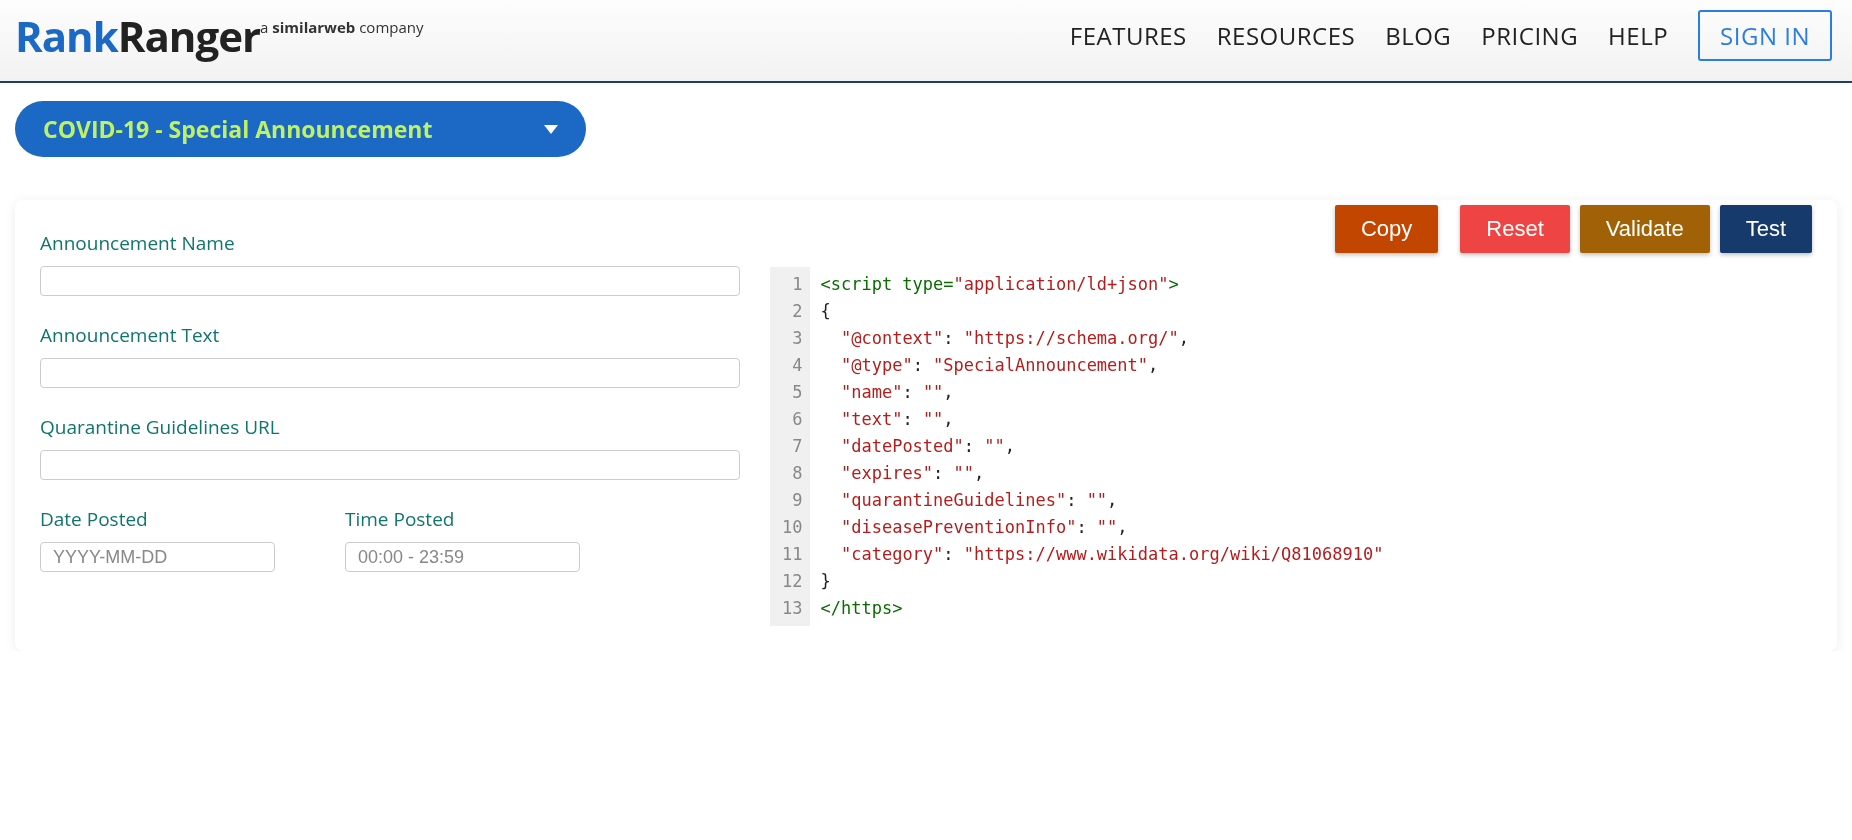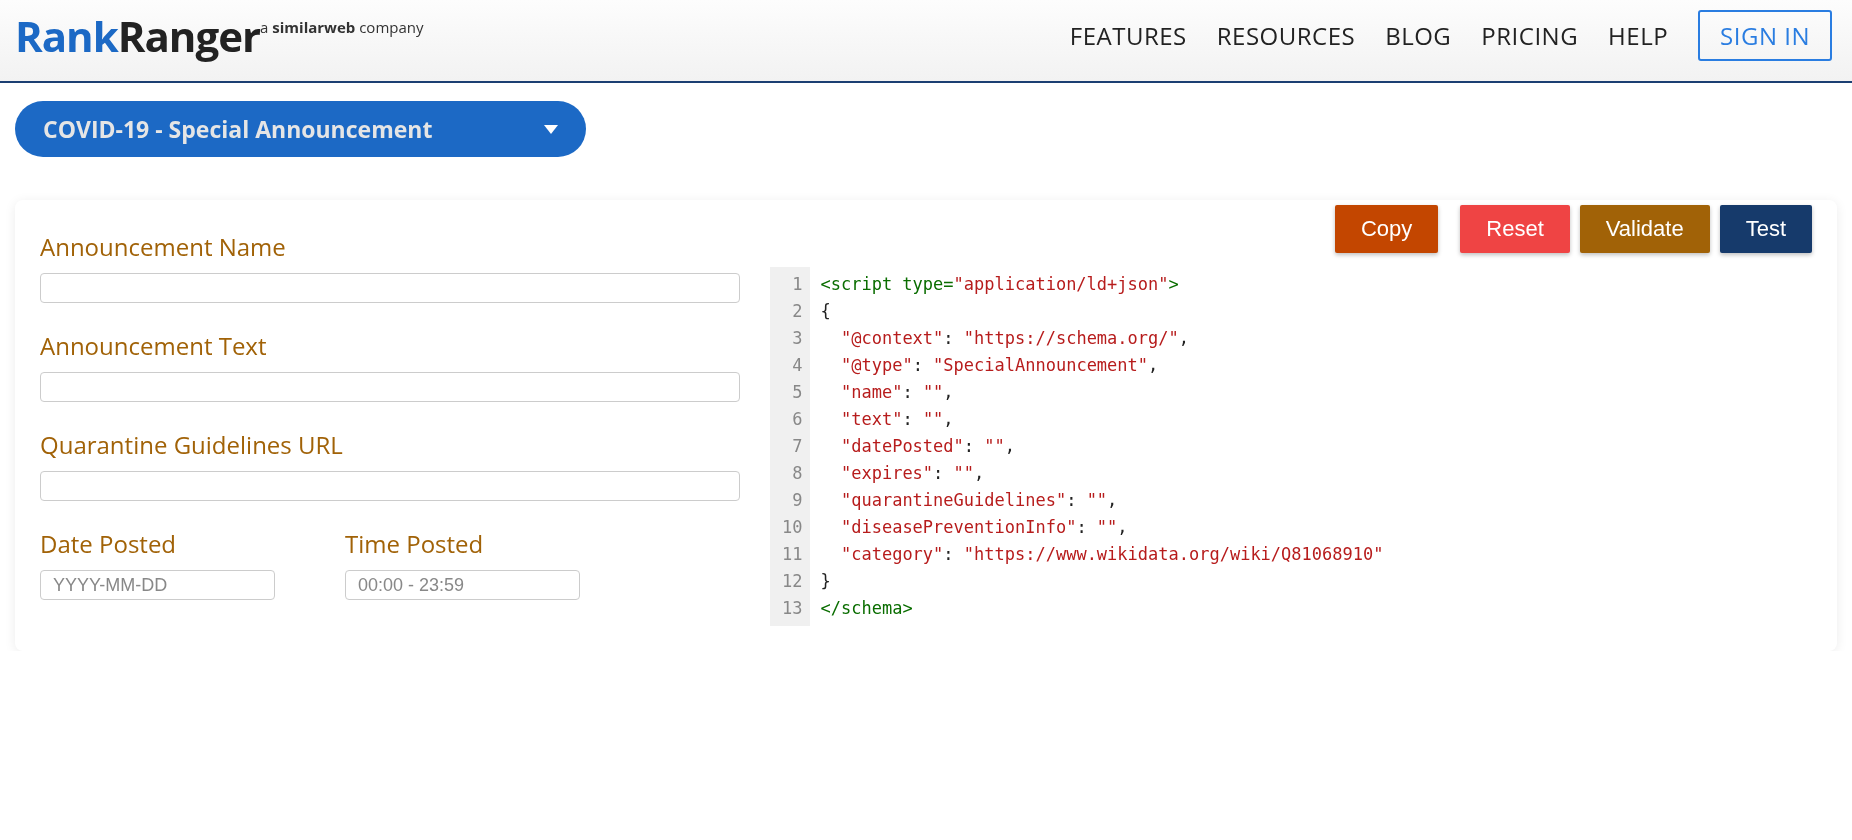--- a/index.html
+++ b/index.html
@@ -12,31 +12,31 @@
   .logo-rank { color: #1c69c5; }
   .logo-ranger { color: #222; }
   .logo-sub { font-size: 15px; color: #333; letter-spacing: 0px; margin-top: 2px; }
   .logo-sub b { font-weight: 700; }
   .nav { display: flex; align-items: center; gap: 30px; }
   .nav a { text-decoration: none; color: #222; font-size: 24px; font-weight: 400; letter-spacing: 0.5px; }
   .signin { border: 2px solid #2a7de1; color: #2a7de1 !important; padding: 7px 20px; border-radius: 3px; font-weight: 400; }
   
   
   .pill-row { padding: 18px 15px; }
-  .pill { background: #1c69c5; color: #e5e5e5; border-radius: 30px; padding: 12px 28px; display: inline-flex; align-items: center; gap: 112px; min-width: 510px; justify-content: space-between; cursor: pointer; }
+  .pill { background: #1c69c5; color: #bef264; border-radius: 30px; padding: 12px 28px; display: inline-flex; align-items: center; gap: 112px; min-width: 510px; justify-content: space-between; cursor: pointer; }
   .pill-text { font-size: 23px; font-weight: 700; }
   .chev { width: 0; height: 0; border-left: 7px solid transparent; border-right: 7px solid transparent; border-top: 9px solid #fff; }
   
   
   .panel { margin: 25px 15px 0 15px; background: #fff; border-radius: 8px; box-shadow: 0 2px 12px rgba(0,0,0,0.08); padding: 0px 25px 25px 25px; display: flex; gap: 30px; }
   .left { flex: 0 0 700px; padding-top: 30px; }
   .right { flex: 1; padding-top: 0px; }
   
   .field { margin-bottom: 26px; }
-  .field label { display: block; color: #a16207; font-size: 24px; margin-bottom: 10px; }
+  .field label { display: block; color: #0f766e; font-size: 19px; margin-bottom: 10px; }
   .field input { width: 100%; height: 30px; border: 1px solid #ccc; border-radius: 4px; padding: 0 12px; font-size: 18px; color: #555; }
   .field input::placeholder { color: #888; }
   .row2 { display: flex; gap: 70px; }
   .row2 .field { flex: 0 0 235px; }
   
   .actions { display: flex; gap: 10px; justify-content: flex-end; padding: 5px 0 14px 0; }
   .btn { border: none; color: #fff; font-size: 22px; font-weight: 400; padding: 11px 26px; cursor: pointer; border-radius: 2px; box-shadow: 0 2px 4px rgba(0,0,0,0.25); }
   .btn.copy { background: #c34600; }
   .btn.reset { background: #ef4444; margin-left: 12px; }
   .btn.validate { background: #a16207; }
@@ -131,16 +131,16 @@
   <span class="t-str">"@context"</span>: <span class="t-str">"https://schema.org/"</span>,
   <span class="t-str">"@type"</span>: <span class="t-str">"SpecialAnnouncement"</span>,
   <span class="t-str">"name"</span>: <span class="t-str">""</span>,
   <span class="t-str">"text"</span>: <span class="t-str">""</span>,
   <span class="t-str">"datePosted"</span>: <span class="t-str">""</span>,
   <span class="t-str">"expires"</span>: <span class="t-str">""</span>,
   <span class="t-str">"quarantineGuidelines"</span>: <span class="t-str">""</span>,
   <span class="t-str">"diseasePreventionInfo"</span>: <span class="t-str">""</span>,
   <span class="t-str">"category"</span>: <span class="t-str">"https://www.wikidata.org/wiki/Q81068910"</span>
 <span>}</span>
-<span class="t-tag">&lt;/</span><span class="t-tag">schema</span><span class="t-tag">&gt;</span></div>
+<span class="t-tag">&lt;/</span><span class="t-tag">https</span><span class="t-tag">&gt;</span></div>
     </div>
   </div>
 </div>
 
 </body></html>

